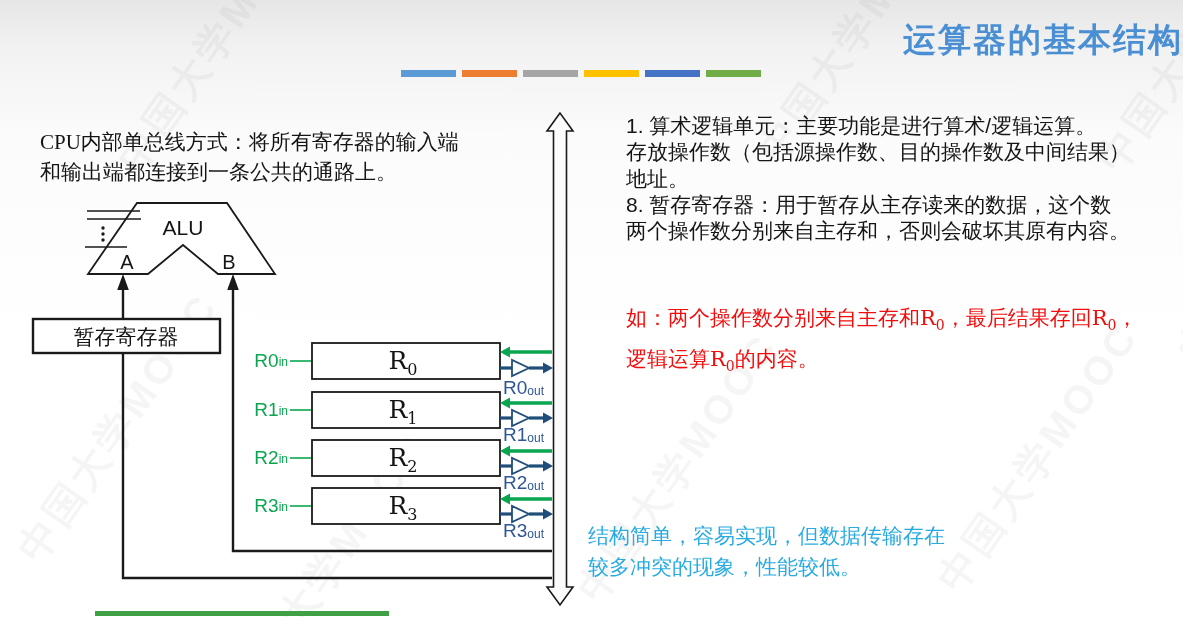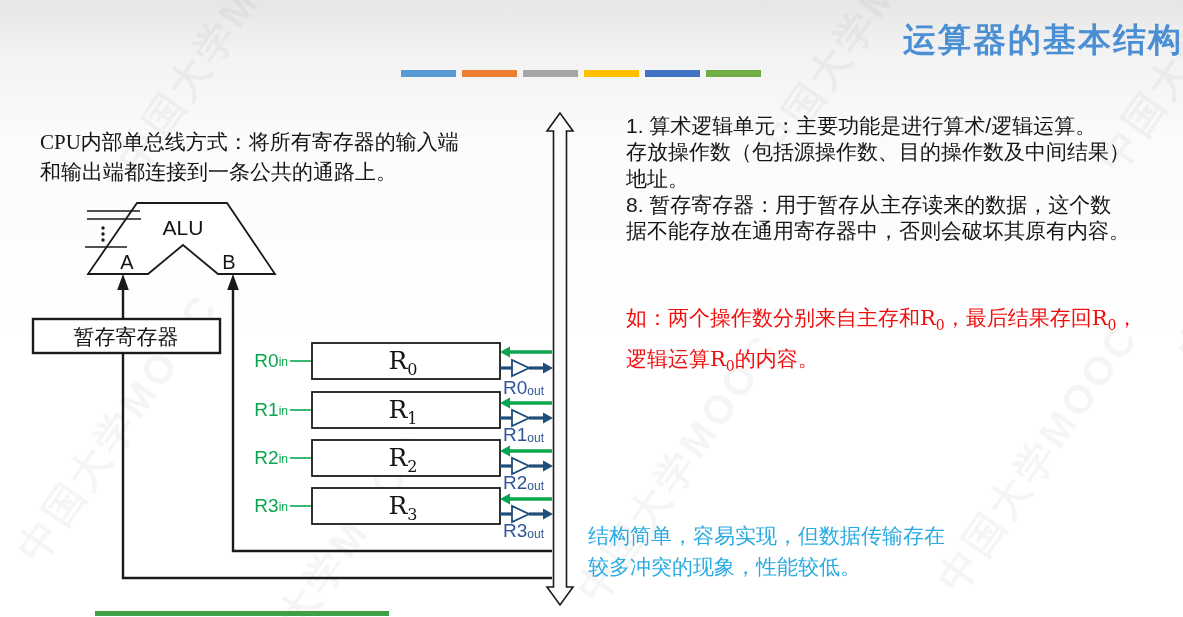--- a/index.html
+++ b/index.html
@@ -160,21 +160,21 @@
       <polygon class="b-head" points="553,414 543,408.5 543,419.5"></polygon>
       <text class="out-label" x="503" y="437"><tspan>R3</tspan><tspan class="out-small" dy="1">out</tspan></text>
     </g>
   </svg>
 
   <div class="notes">
     <div>1. 算术逻辑单元：主要功能是进行算术/逻辑运算。</div>
     <div>存放操作数（包括源操作数、目的操作数及中间结果）</div>
     <div>地址。</div>
     <div>8. 暂存寄存器：用于暂存从主存读来的数据，这个数</div>
-    <div>据不能存放在通用寄存器中，否则会破坏其原有内容。</div>
+    <div>两个操作数分别来自主存和，否则会破坏其原有内容。</div>
   </div>
 
   <div class="red">
     <div>
       <span>如：两个操作数分别来自主存和</span><span class="rser">R</span><sub>0</sub><span>，最后结果存回</span><span class="rser">R</span><sub>0</sub><span>，</span>
     </div>
     <div>
       <span>逻辑运算</span><span class="rser">R</span><sub>0</sub><span>的内容。</span>
     </div>
   </div>

